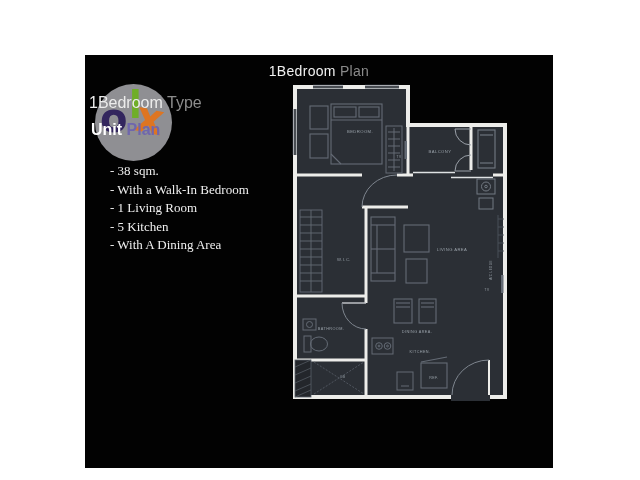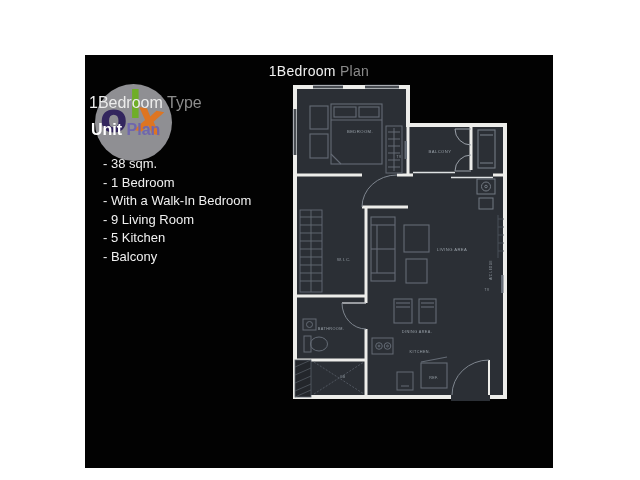--- a/index.html
+++ b/index.html
@@ -14,22 +14,22 @@
   .logo-letter{position:absolute;font-weight:bold;line-height:1;font-family:"DejaVu Sans",sans-serif;}
   .logo-o{left:5px;top:14px;font-size:40px;color:#33265e;}
   .logo-l{left:34px;top:3px;font-size:37px;color:#6fae28;}
   .logo-x{left:41px;top:13px;font-size:43px;color:#dd7522;transform:rotate(12deg);}
   .unit-type{position:absolute;left:4px;top:39px;font-size:16px;white-space:nowrap;}
   .unit-type .t1{color:#ececec;}
   .unit-type .t2{color:#8d8d8d;}
   .unit-plan{position:absolute;left:6px;top:66px;font-size:16px;font-weight:bold;white-space:nowrap;}
   .unit-plan .t1{color:#ffffff;}
   .unit-plan .t2{color:#6f66ad;}
-  .features{position:absolute;left:10px;top:92px;margin:8px;padding:0;list-style:none;
-        font-size:13px;line-height:18.5px;color:#f0f0f0;}
+  .features{position:absolute;left:10px;top:92px;margin:15px;padding:0;list-style:none;
+        font-size:13px;line-height:18.5px;color:#f0f0f0;font-family:Liberation Serif, serif;}
   .plan{position:absolute;left:202px;top:24px;}
   svg text{font-family:"Liberation Sans",sans-serif;fill:#98a0a8;letter-spacing:.4px;}
 </style>
 </head>
 <body>
 
 <div class="page">
   <div class="board">
 
     <div class="title">
@@ -44,25 +44,24 @@
 
     <div class="unit-type">
       <span class="t1">1Bedroom</span><span class="t2"> Type</span>
     </div>
     <div class="unit-plan">
       <span class="t1">Unit</span><span class="t2"> Plan</span>
     </div>
 
     <ul class="features">
       <li>- 38 sqm.</li>
-      <li>- 1 Bedroom</li>
       <li>- With a Walk-In Bedroom</li>
-      <li>- 9 Living Room</li>
+      <li>- 1 Living Room</li>
       <li>- 5 Kitchen</li>
-      <li>- Balcony</li>
+      <li>- With A Dining Area</li>
     </ul>
 
     <svg class="plan" width="246" height="334" viewBox="0 0 246 334">
 
       <path d="M 8 8 L 121 8 L 121 46 L 218 46 L 218 318 L 8 318 Z" fill="#2b2f35" stroke="#ededea" stroke-width="4"></path>
 
       <g stroke="#2b2f35" stroke-width="5">
         <line x1="26" y1="8" x2="56" y2="8"></line>
           <line x1="78" y1="8" x2="112" y2="8"></line>
         <line x1="8" y1="30" x2="8" y2="76"></line>

